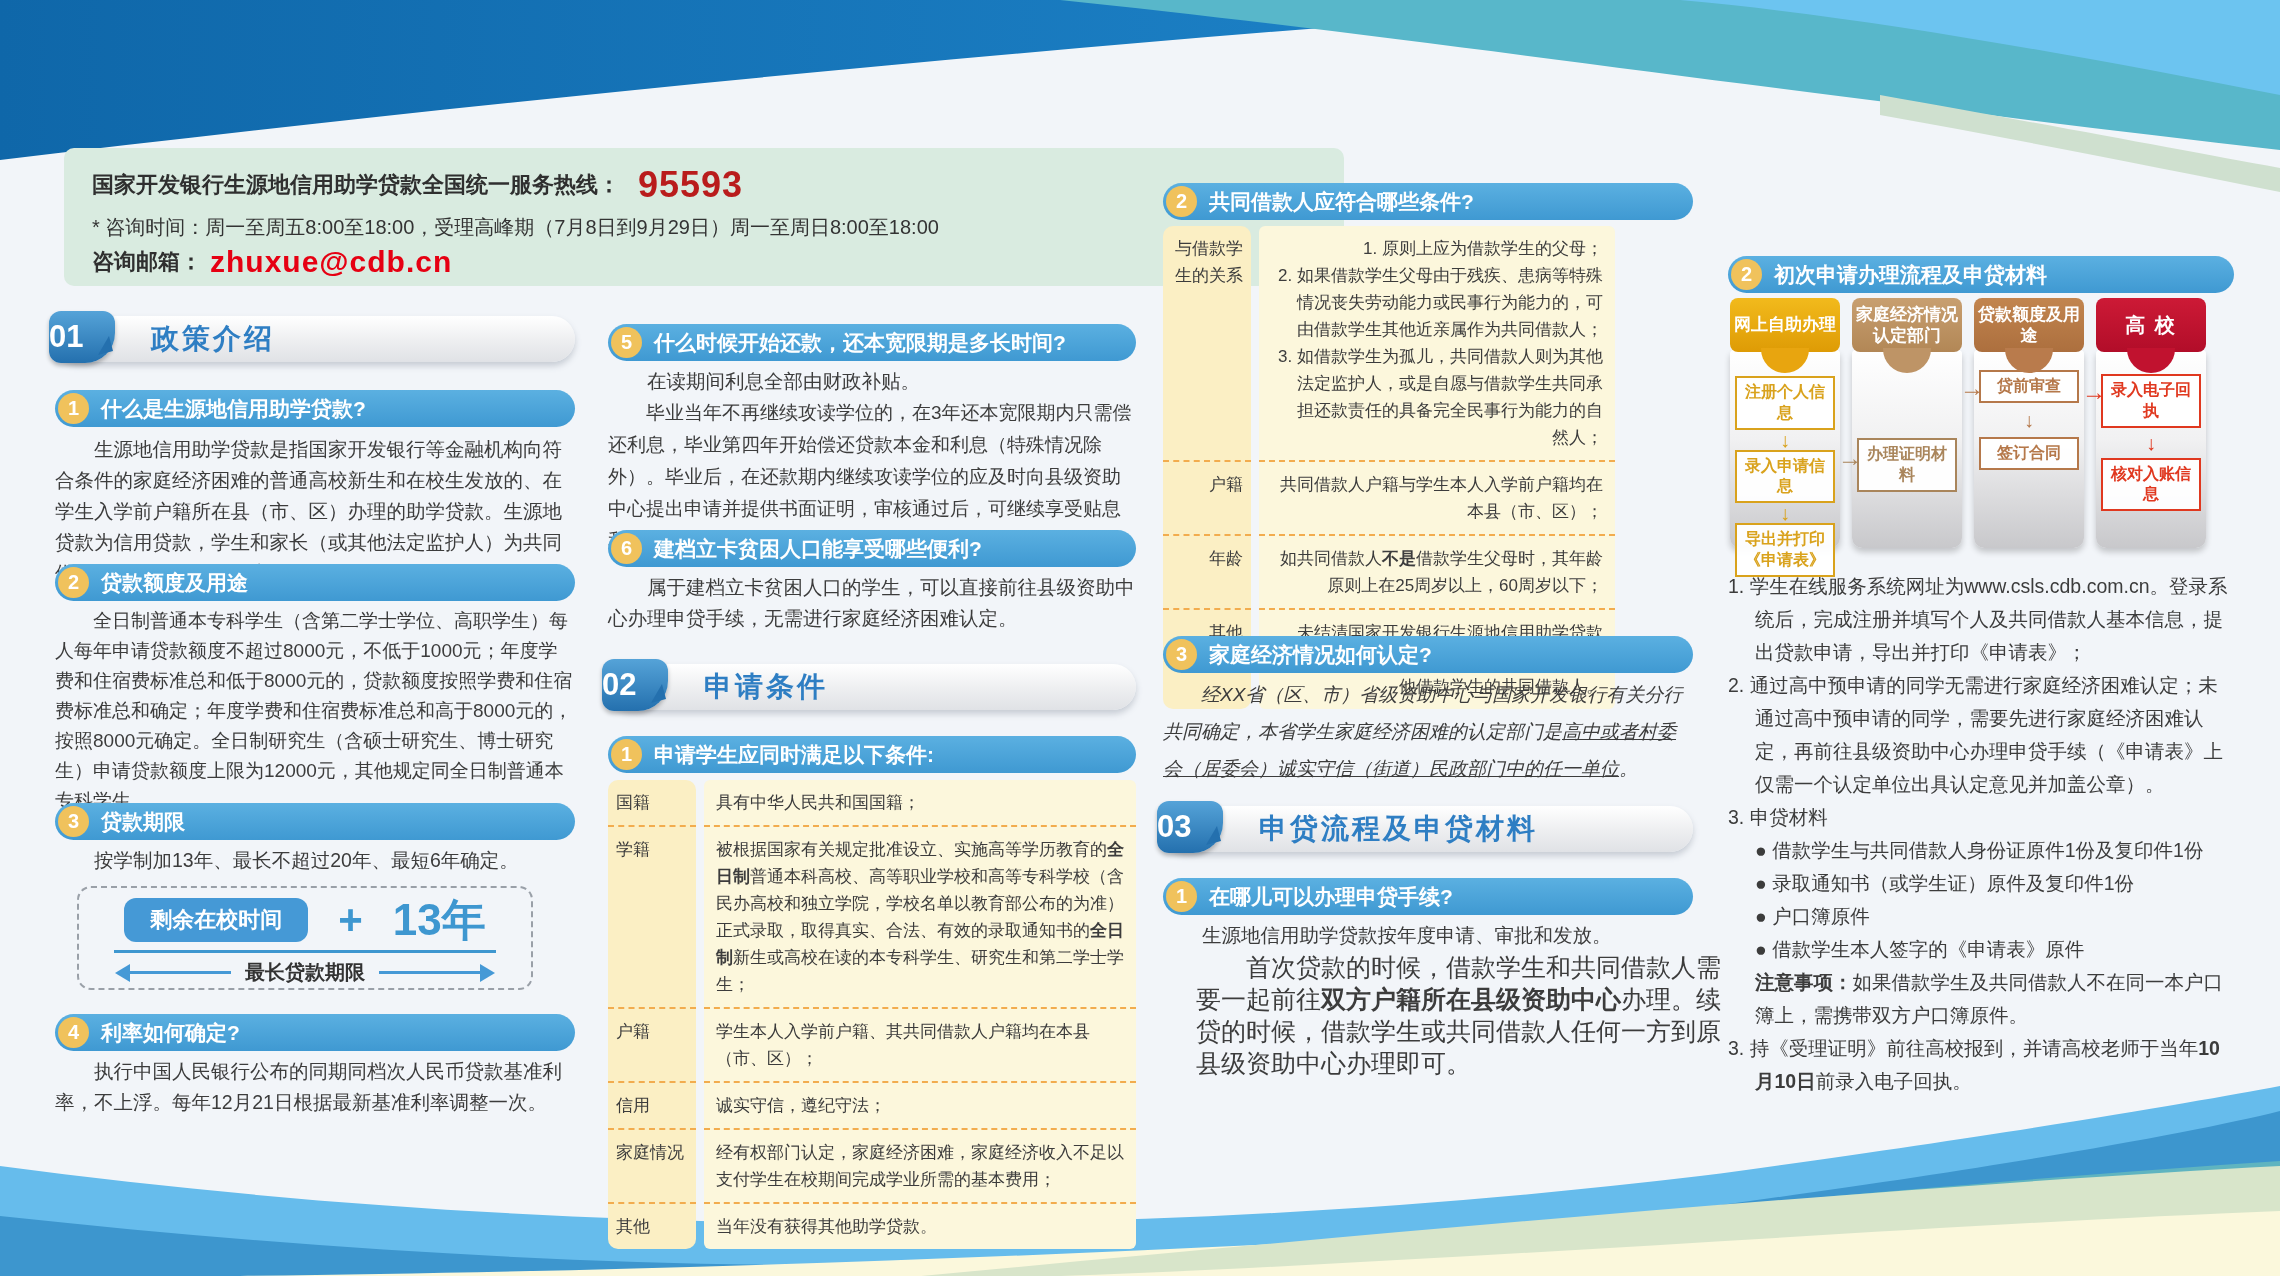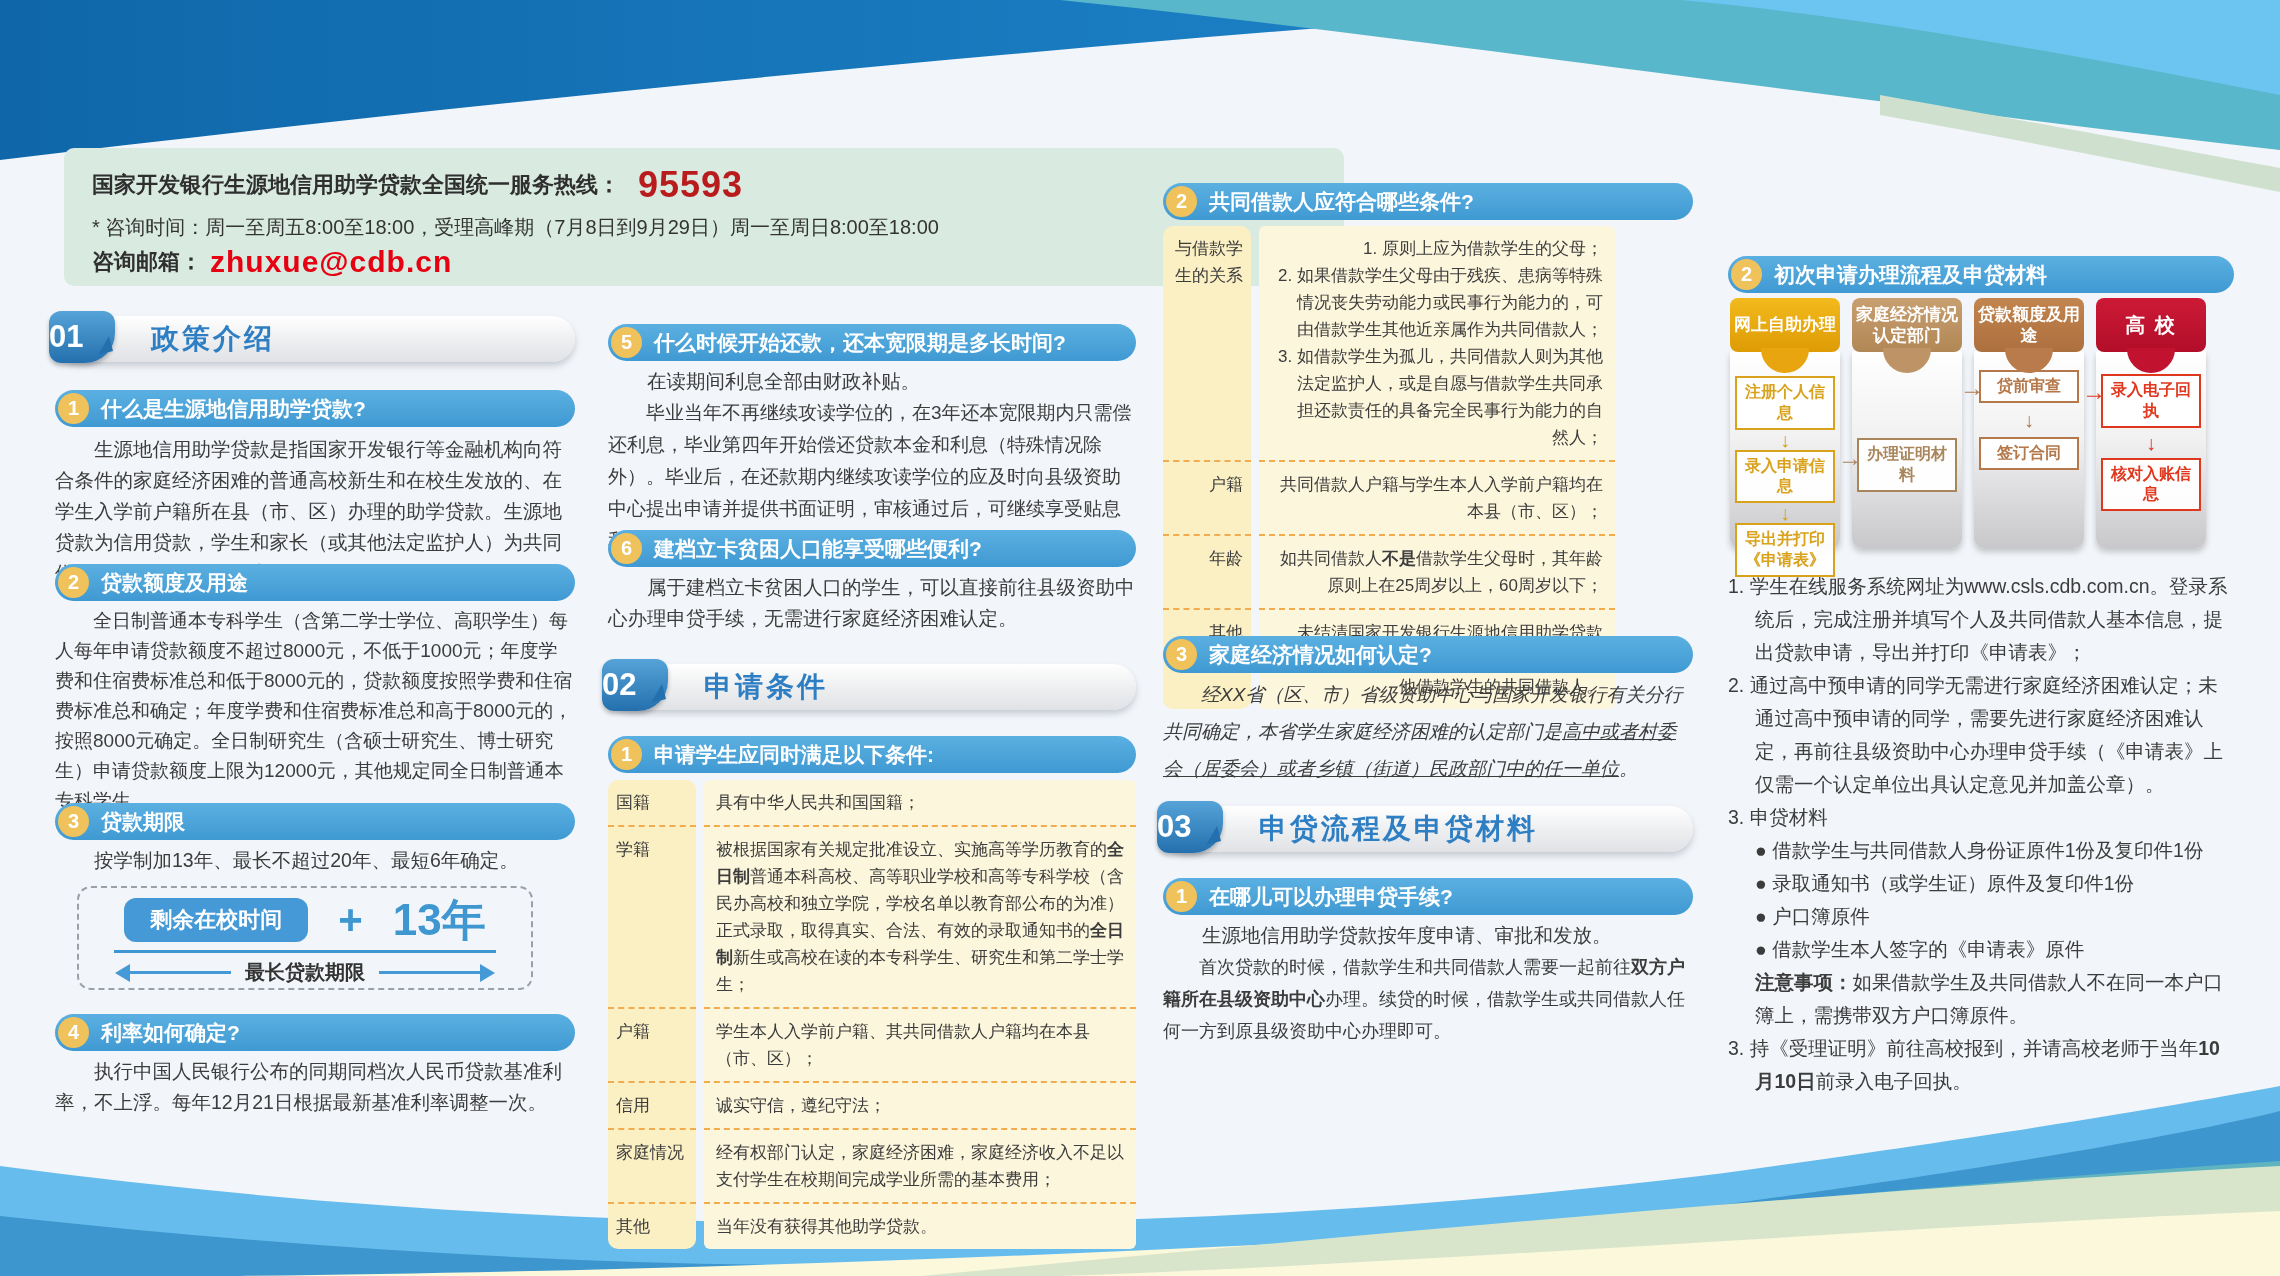--- a/index.html
+++ b/index.html
@@ -238,33 +238,33 @@
     <div class="yrow">
         <div class="ylabel">其他</div>
         <div class="ycell"><span>未结清国家开发银行生源地信用助学贷款（或高校助学贷款）的借款学生不能作为其他借款学生的共同借款人。</span></div>
       </div>
   </div>
 
   <div class="pill" style="left:1163px;top:636px;width:530px;">
     <span class="numcircle">3</span>
     <span>家庭经济情况如何认定?</span>
   </div>
-  <div class="para italic" style="left:1163px;top:676px;width:530px;font-size:19px;line-height:37px;"><span>经XX省（区、市）省级资助中心与国家开发银行有关分行共同确定，本省学生家庭经济困难的认定部门是</span><span style="text-decoration: underline;">高中或者村委会（居委会）或者乡镇（街道）民政部门中的任一单位</span><span>。</span></div>
+  <div class="para italic" style="left:1163px;top:676px;width:530px;font-size:19px;line-height:37px;"><span>经XX省（区、市）省级资助中心与国家开发银行有关分行共同确定，本省学生家庭经济困难的认定部门是</span><span style="text-decoration: underline;">高中或者村委会（居委会）诚实守信（街道）民政部门中的任一单位</span><span>。</span></div>
 
   <div class="sec" style="left:1163px;top:806px;width:530px;">
     <div class="sec-badge">03</div>
     <div class="sec-title">申贷流程及申贷材料</div>
   </div>
 
   <div class="pill" style="left:1163px;top:878px;width:530px;">
     <span class="numcircle">1</span>
     <span>在哪儿可以办理申贷手续?</span>
   </div>
   <div class="para" style="left:1163px;top:920px;width:530px;">生源地信用助学贷款按年度申请、审批和发放。</div>
-  <div class="para" style="left:1163px;top:951px;width:530px;font-size:18px;line-height:32px;"><span>首次贷款的时候，借款学生和共同借款人需要一起前往</span><span style="font-weight: bold;">双方户籍所在县级资助中心</span><span>办理。续贷的时候，借款学生或共同借款人任何一方到原县级资助中心办理即可。</span></div>
+  <div class="para" style="left:1196px;top:951px;width:530px;font-size:25px;line-height:32px;"><span>首次贷款的时候，借款学生和共同借款人需要一起前往</span><span style="font-weight: bold;">双方户籍所在县级资助中心</span><span>办理。续贷的时候，借款学生或共同借款人任何一方到原县级资助中心办理即可。</span></div>
 
   <div class="pill" style="left:1728px;top:256px;width:506px;">
     <span class="numcircle">2</span>
     <span>初次申请办理流程及申贷材料</span>
   </div>
 
   <div class="track" style="left:1730px;">
     <div class="track-header h-gold">网上自助办理</div>
     <div class="notch n-gold"></div>
     <div class="track-body"></div>

